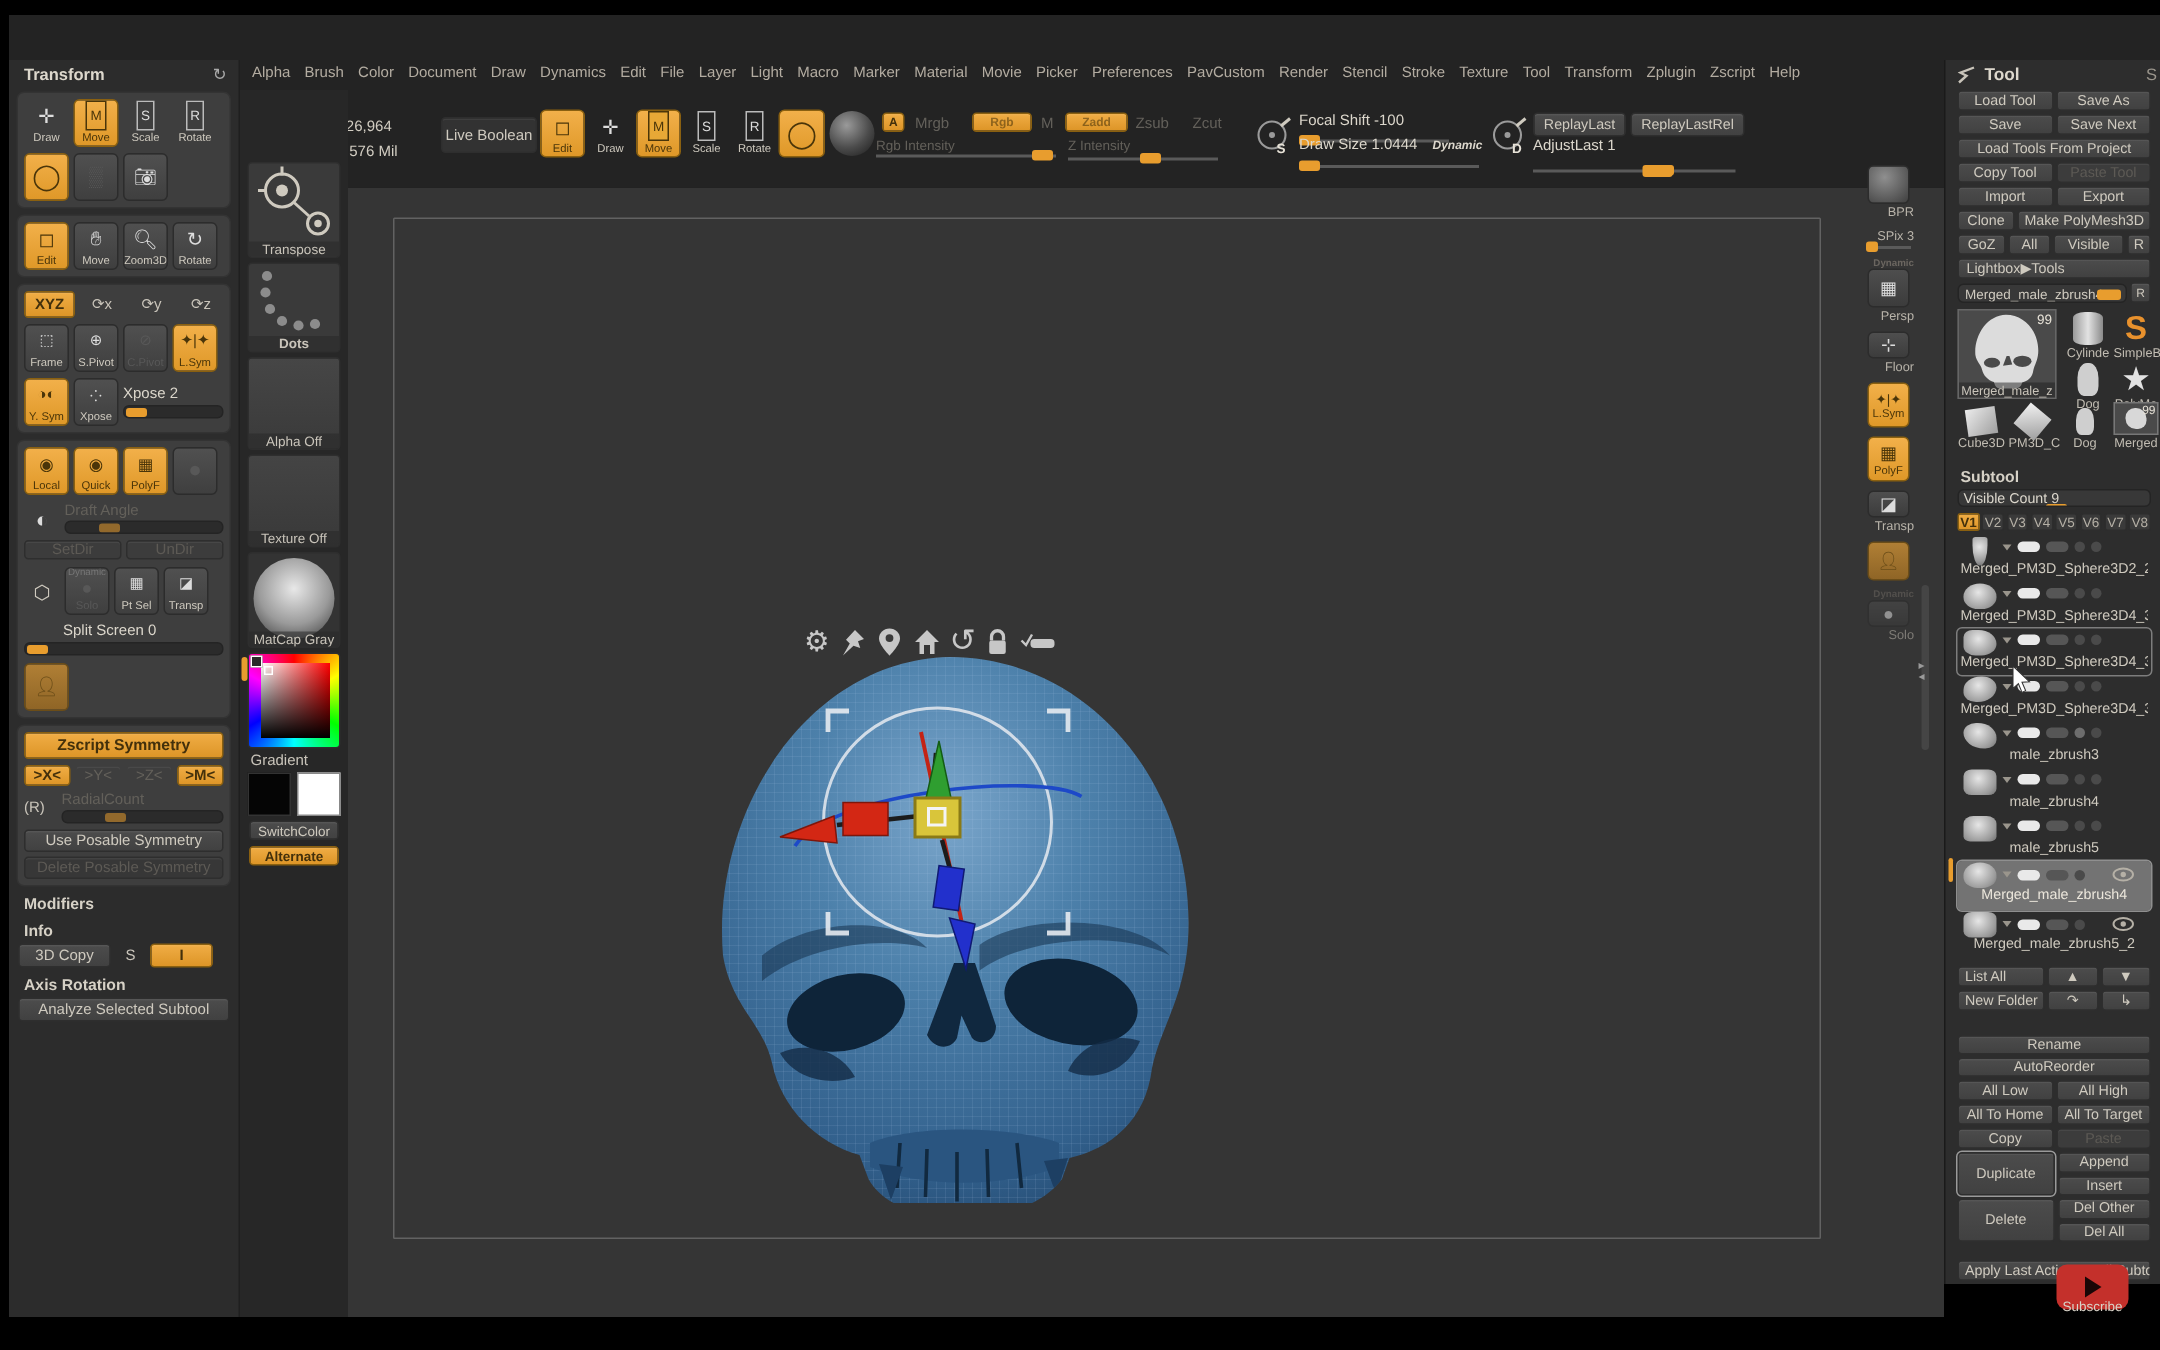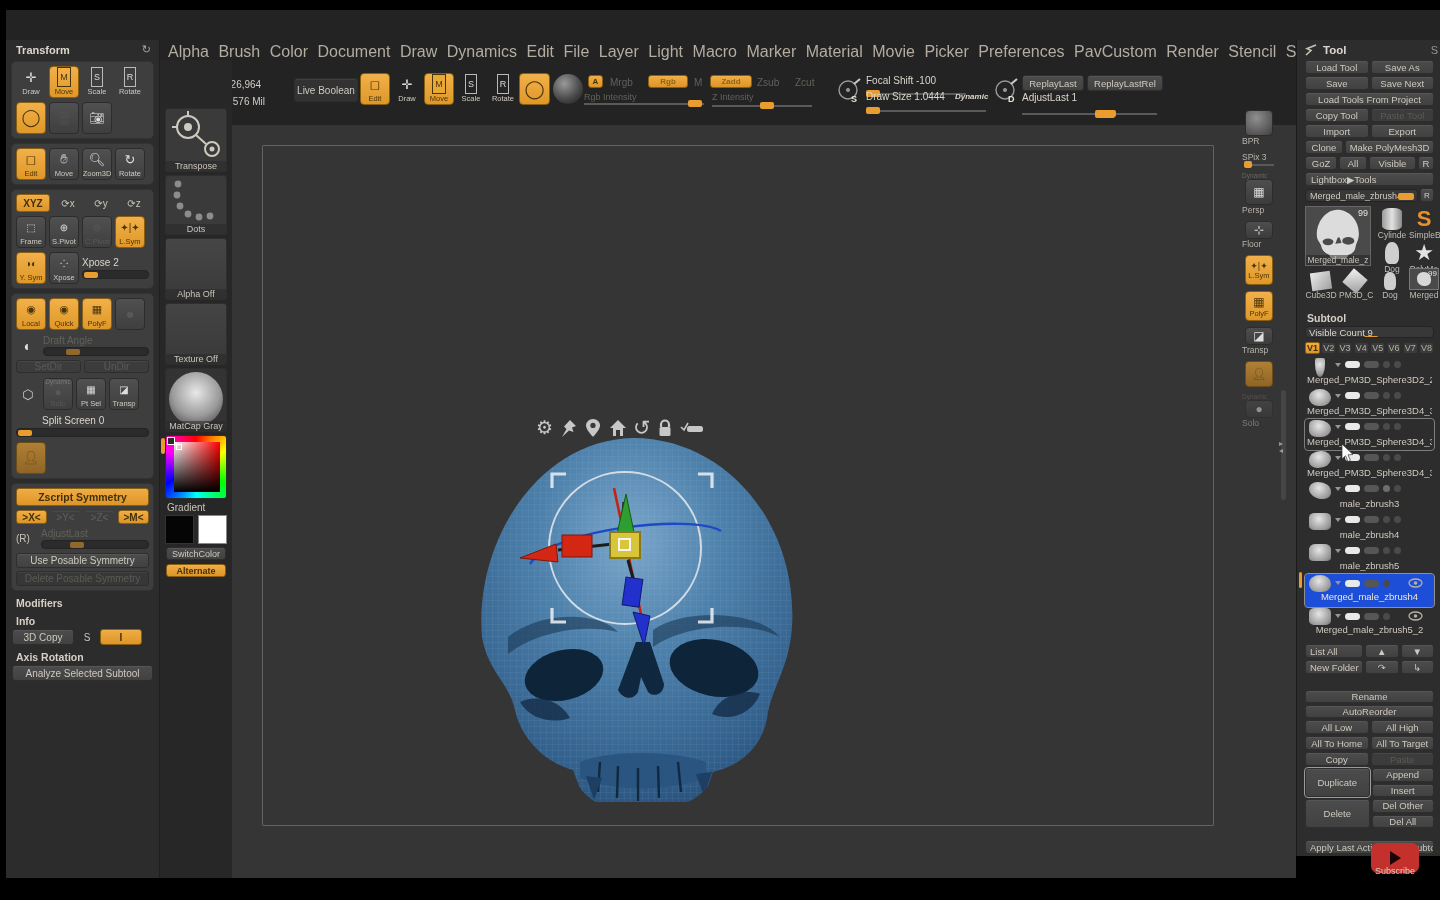--- a/index.html
+++ b/index.html
@@ -1,20 +1,20 @@
 <!DOCTYPE html>
 <html><head>
 <meta charset="utf-8">
 <style>
   * { margin:0; padding:0; box-sizing:border-box; }
   html,body { width:1440px; height:900px; background:#000; overflow:hidden;
               font-family:"Liberation Sans", sans-serif; color:#c9c4ba; }
   .abs { position:absolute; }
   .txt { font-size:10px; color:#c9c4ba; white-space:nowrap; }
-  .faint { color:#6b6660; }
+  .faint { color:#6b6660;font-weight:bold; }
   .disabled { color:#63605a !important; }
   
   .btn { background:linear-gradient(#4c4c4c,#414141); border:1px solid #2e2e2e;
          border-radius:3px; color:#cfcabf; font-size:10px; text-align:center;
          display:flex; align-items:center; justify-content:center;
          white-space:nowrap; overflow:hidden; box-shadow:inset 0 1px 0 rgba(255,255,255,.06); }
   .btn.dark { background:#323232; }
   .btn.orange { background:linear-gradient(#f0ad45,#dd9527); border-color:#8a6010;
                 color:#43300b; font-weight:bold; }
   .btn.ghosted { color:#5d5a55; background:#3c3c3c; }
@@ -29,43 +29,43 @@
            margin:4px 5px; padding:4px; }
   .row { display:flex; gap:3px; align-items:center; }
   .slider { position:relative; height:9px; background:#2b2b2b; border-radius:4px;
             border:1px solid #242424; overflow:hidden; }
   .slider .nub { position:absolute; top:1px; width:14px; height:6px; background:#e89d2e;
                  border-radius:2px; }
   .slidertxt { font-size:10px; color:#dcd7cc; }
   .track { position:relative; height:2px; background:#5a5a5a; }
   .track .nub { position:absolute; top:-3px; width:14px; height:7px; background:#e89d2e; border-radius:2px;}
   
-  .menu-item { font-size:16px; color:#b3aca1; cursor:default; }
+  .menu-item { font-size:10px; color:#b3aca1; cursor:default; }
   
   .tile { width:62px; background:#3a3a3a; border:1px solid #2e2e2e; border-radius:3px;
           margin:3px auto; position:relative; overflow:hidden; }
   .tile .cap { position:absolute; left:0; right:0; bottom:0; text-align:center;
                font-size:9px; color:#c9c4ba; background:rgba(40,40,40,.55); }
   
-  .rshelf-item { width:34px; text-align:left; margin-bottom:6px; font-size:8.5px; color:#b9b4aa;}
+  .rshelf-item { width:34px; text-align:right; margin-bottom:6px; font-size:8.5px; color:#b9b4aa;}
   .rshelf-ic { width:28px; height:26px; margin:0 auto; border-radius:4px;
                background:linear-gradient(#4e4e4e,#3c3c3c); border:1px solid #2c2c2c;
                display:flex; align-items:center; justify-content:center; color:#ddd; font-size:12px;}
   .rshelf-ic.orange { background:linear-gradient(#f2b04a,#df9828); border-color:#8a6010; color:#4a3509;}
   
   #tool-panel { left:1296px; top:40px; width:144px; height:838px; background:#2d2d2d;
                 border-left:1px solid #1a1a1a; overflow:hidden; }
   .tp-row { display:flex; gap:2px; margin:2px 6px 0 8px; }
   .tp-btn { height:14px; font-size:9.5px; flex:1; }
   .vtab { width:15px; height:12px; font-size:9px; display:flex; align-items:center; justify-content:center;
           color:#b5b0a6; background:#3a3a3a; border-radius:2px; border:1px solid #2d2d2d;}
   .vtab.active { background:linear-gradient(#f0ad45,#dd9527); color:#43300b; border-color:#8a6010; font-weight:bold;}
   .st-row { position:relative; height:31px; margin:0 6px 0 8px; border-radius:3px; }
   .st-row.hover { outline:1px solid #7d7d7d; }
-  .st-row.selected { outline:1px solid #8f8f8f; background:#1d4ed8; height:33px; }
+  .st-row.selected { outline:1px solid #8f8f8f; background:#737373; height:33px; }
   .st-thumb { position:absolute; left:4px; top:1px; width:22px; height:17px;
               background:radial-gradient(circle at 45% 35%, #e6e6e6, #9a9a9a 70%, #6c6c6c);
               border-radius:40% 55% 45% 50%; }
   .st-name { position:absolute; left:2px; right:2px; top:17px; font-size:9.5px; color:#cfcabf;
              text-align:center; white-space:nowrap; overflow:hidden; }
   .st-toggles { position:absolute; left:30px; top:4px; display:flex; gap:4px; align-items:center; }
   .tg-tri { width:0; height:0; border-left:3.5px solid transparent; border-right:3.5px solid transparent;
             border-top:4px solid #9a958c; }
   .tg-pill { width:15px; height:7px; border-radius:4px; background:#e9e9e9; }
   .tg-pill.dark { background:#565656; }
@@ -380,21 +380,21 @@
       <div class="btn dark disabled" style="flex:1;height:14px;background:none;border-color:transparent;">
           <span>&gt;Z&lt;</span>
         </div>
       <div class="btn orange" style="flex:1;height:14px;">
           <span>&gt;M&lt;</span>
         </div>
     </div>
     <div class="row" style="margin-top:4px;">
       <span class="txt" style="width:22px;">(R)</span>
       <div style="flex:1;">
-        <div class="slidertxt disabled">AdjustLast</div>
+        <div class="slidertxt disabled">RadialCount</div>
         <div class="slider" style="margin-top:1px;">
             <span class="nub" style="left:28px;opacity:.55;"></span>
           </div>
       </div>
     </div>
     <div class="btn" style="height:15px;margin-top:4px;">
         <span>Use Posable Symmetry</span>
       </div>
     <div class="btn ghosted" style="height:15px;margin-top:3px;background:#373737;">
         <span>Delete Posable Symmetry</span>

